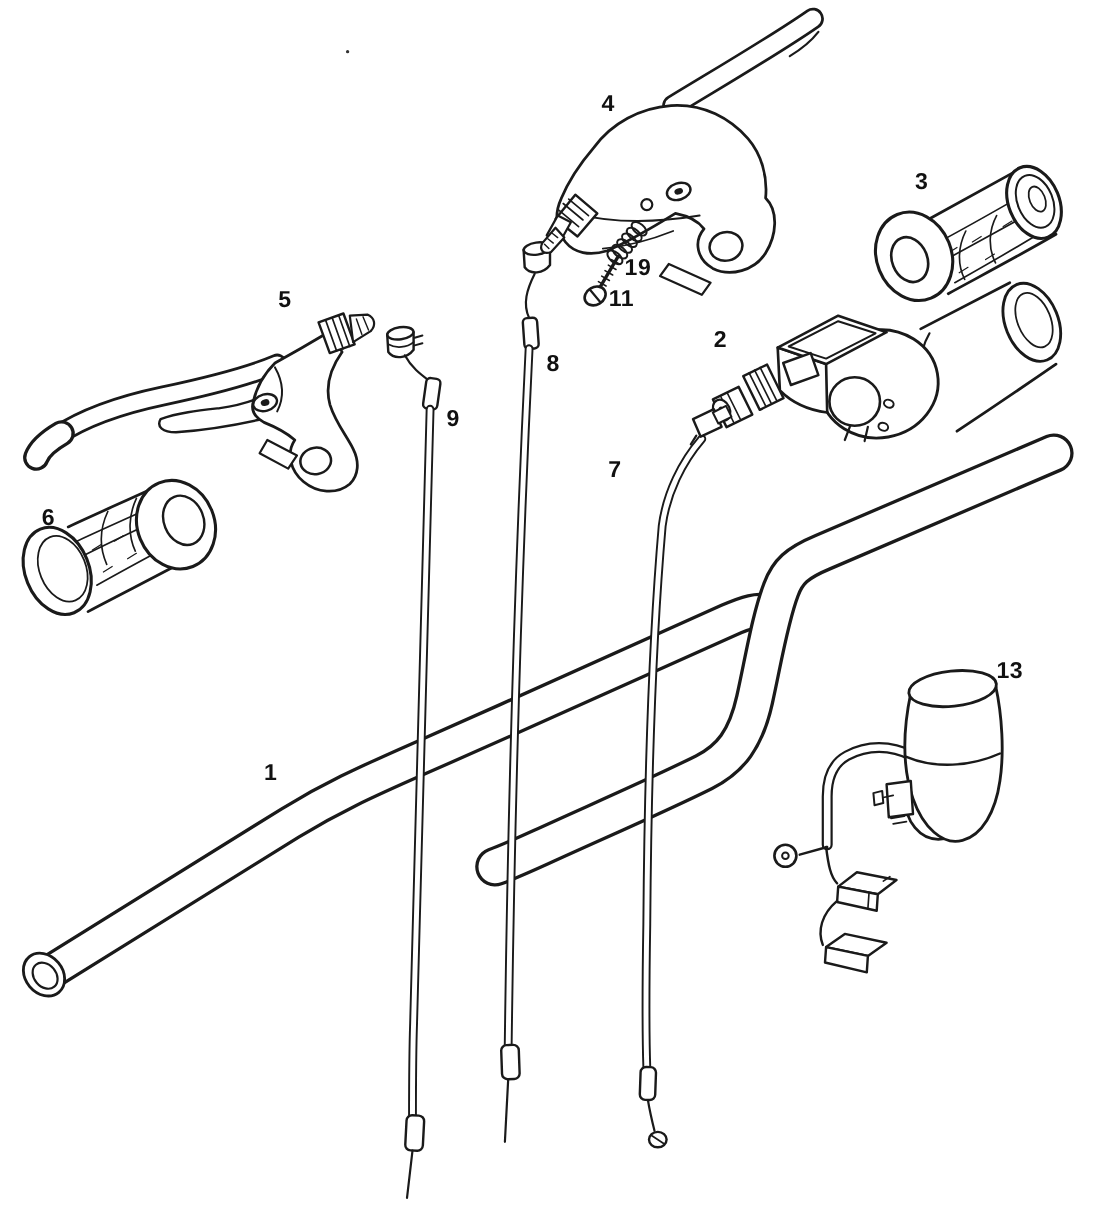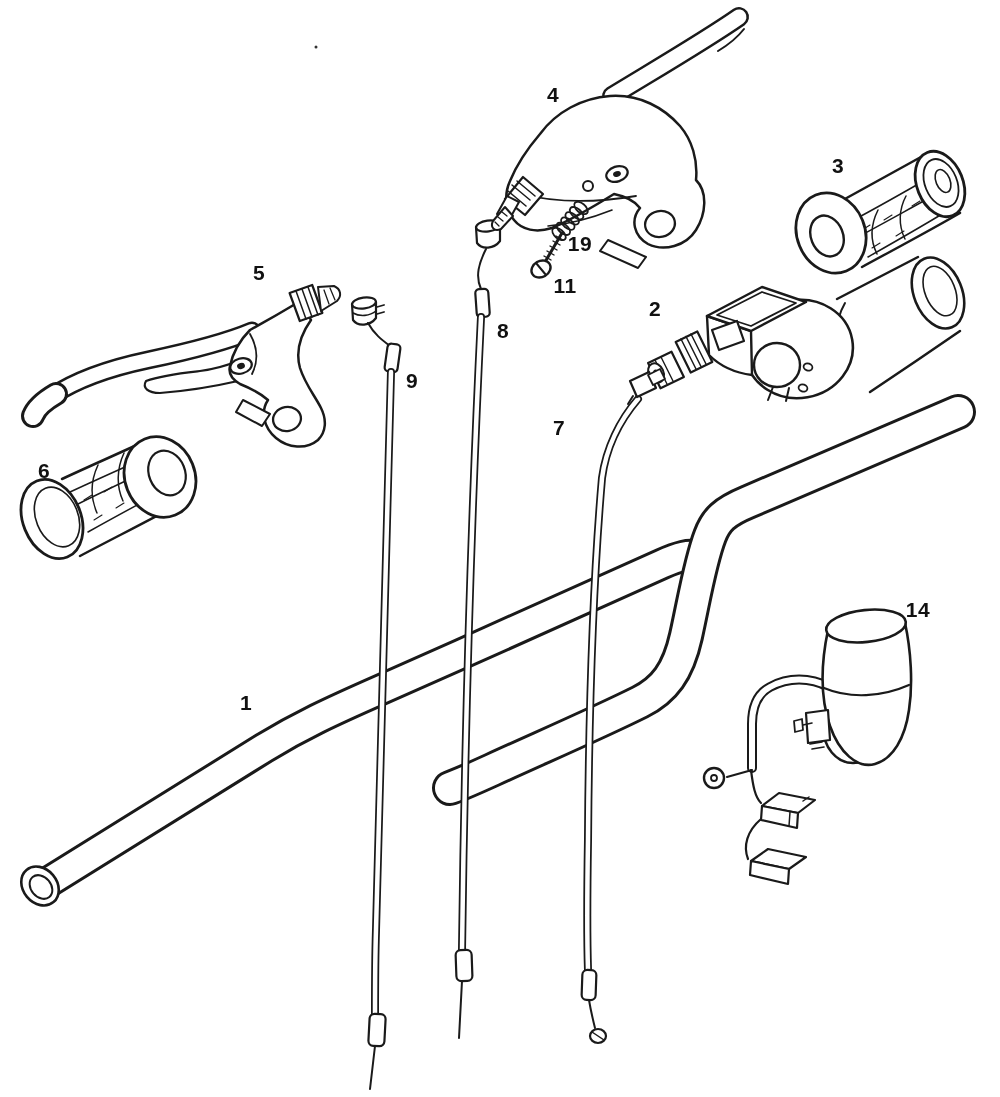--- a/index.html
+++ b/index.html
@@ -215,16 +215,16 @@
 
   <div class="part-label" style="left: 246px; top: 703px; color: rgb(17, 17, 17);">1</div>
   <div class="part-label" style="left: 655px; top: 309px; color: rgb(17, 17, 17);">2</div>
   <div class="part-label" style="left: 838px; top: 166px; color: rgb(17, 17, 17);">3</div>
   <div class="part-label" style="left: 553px; top: 95px; color: rgb(17, 17, 17);">4</div>
   <div class="part-label" style="left: 259px; top: 273px; color: rgb(17, 17, 17);">5</div>
   <div class="part-label" style="left: 44px; top: 471px; color: rgb(17, 17, 17);">6</div>
   <div class="part-label" style="left: 559px; top: 428px; color: rgb(17, 17, 17);">7</div>
   <div class="part-label" style="left: 503px; top: 331px; color: rgb(17, 17, 17);">8</div>
   <div class="part-label" style="left: 412px; top: 381px; color: rgb(17, 17, 17);">9</div>
-  <div class="part-label" style="left: 918px; top: 610px; color: rgb(17, 17, 17);">14</div>
-  <div class="part-label" style="left: 565px; top: 286px; color: rgb(17, 17, 17);">11</div>
+  <div class="part-label" style="left: 918px; top: 610px; color: rgb(17, 17, 17);">13</div>
+  <div class="part-label" style="left: 565px; top: 272px; color: rgb(17, 17, 17);">11</div>
   <div class="part-label" style="left: 580px; top: 244px; color: rgb(17, 17, 17);">19</div>
 </div>
 
 </body></html>

